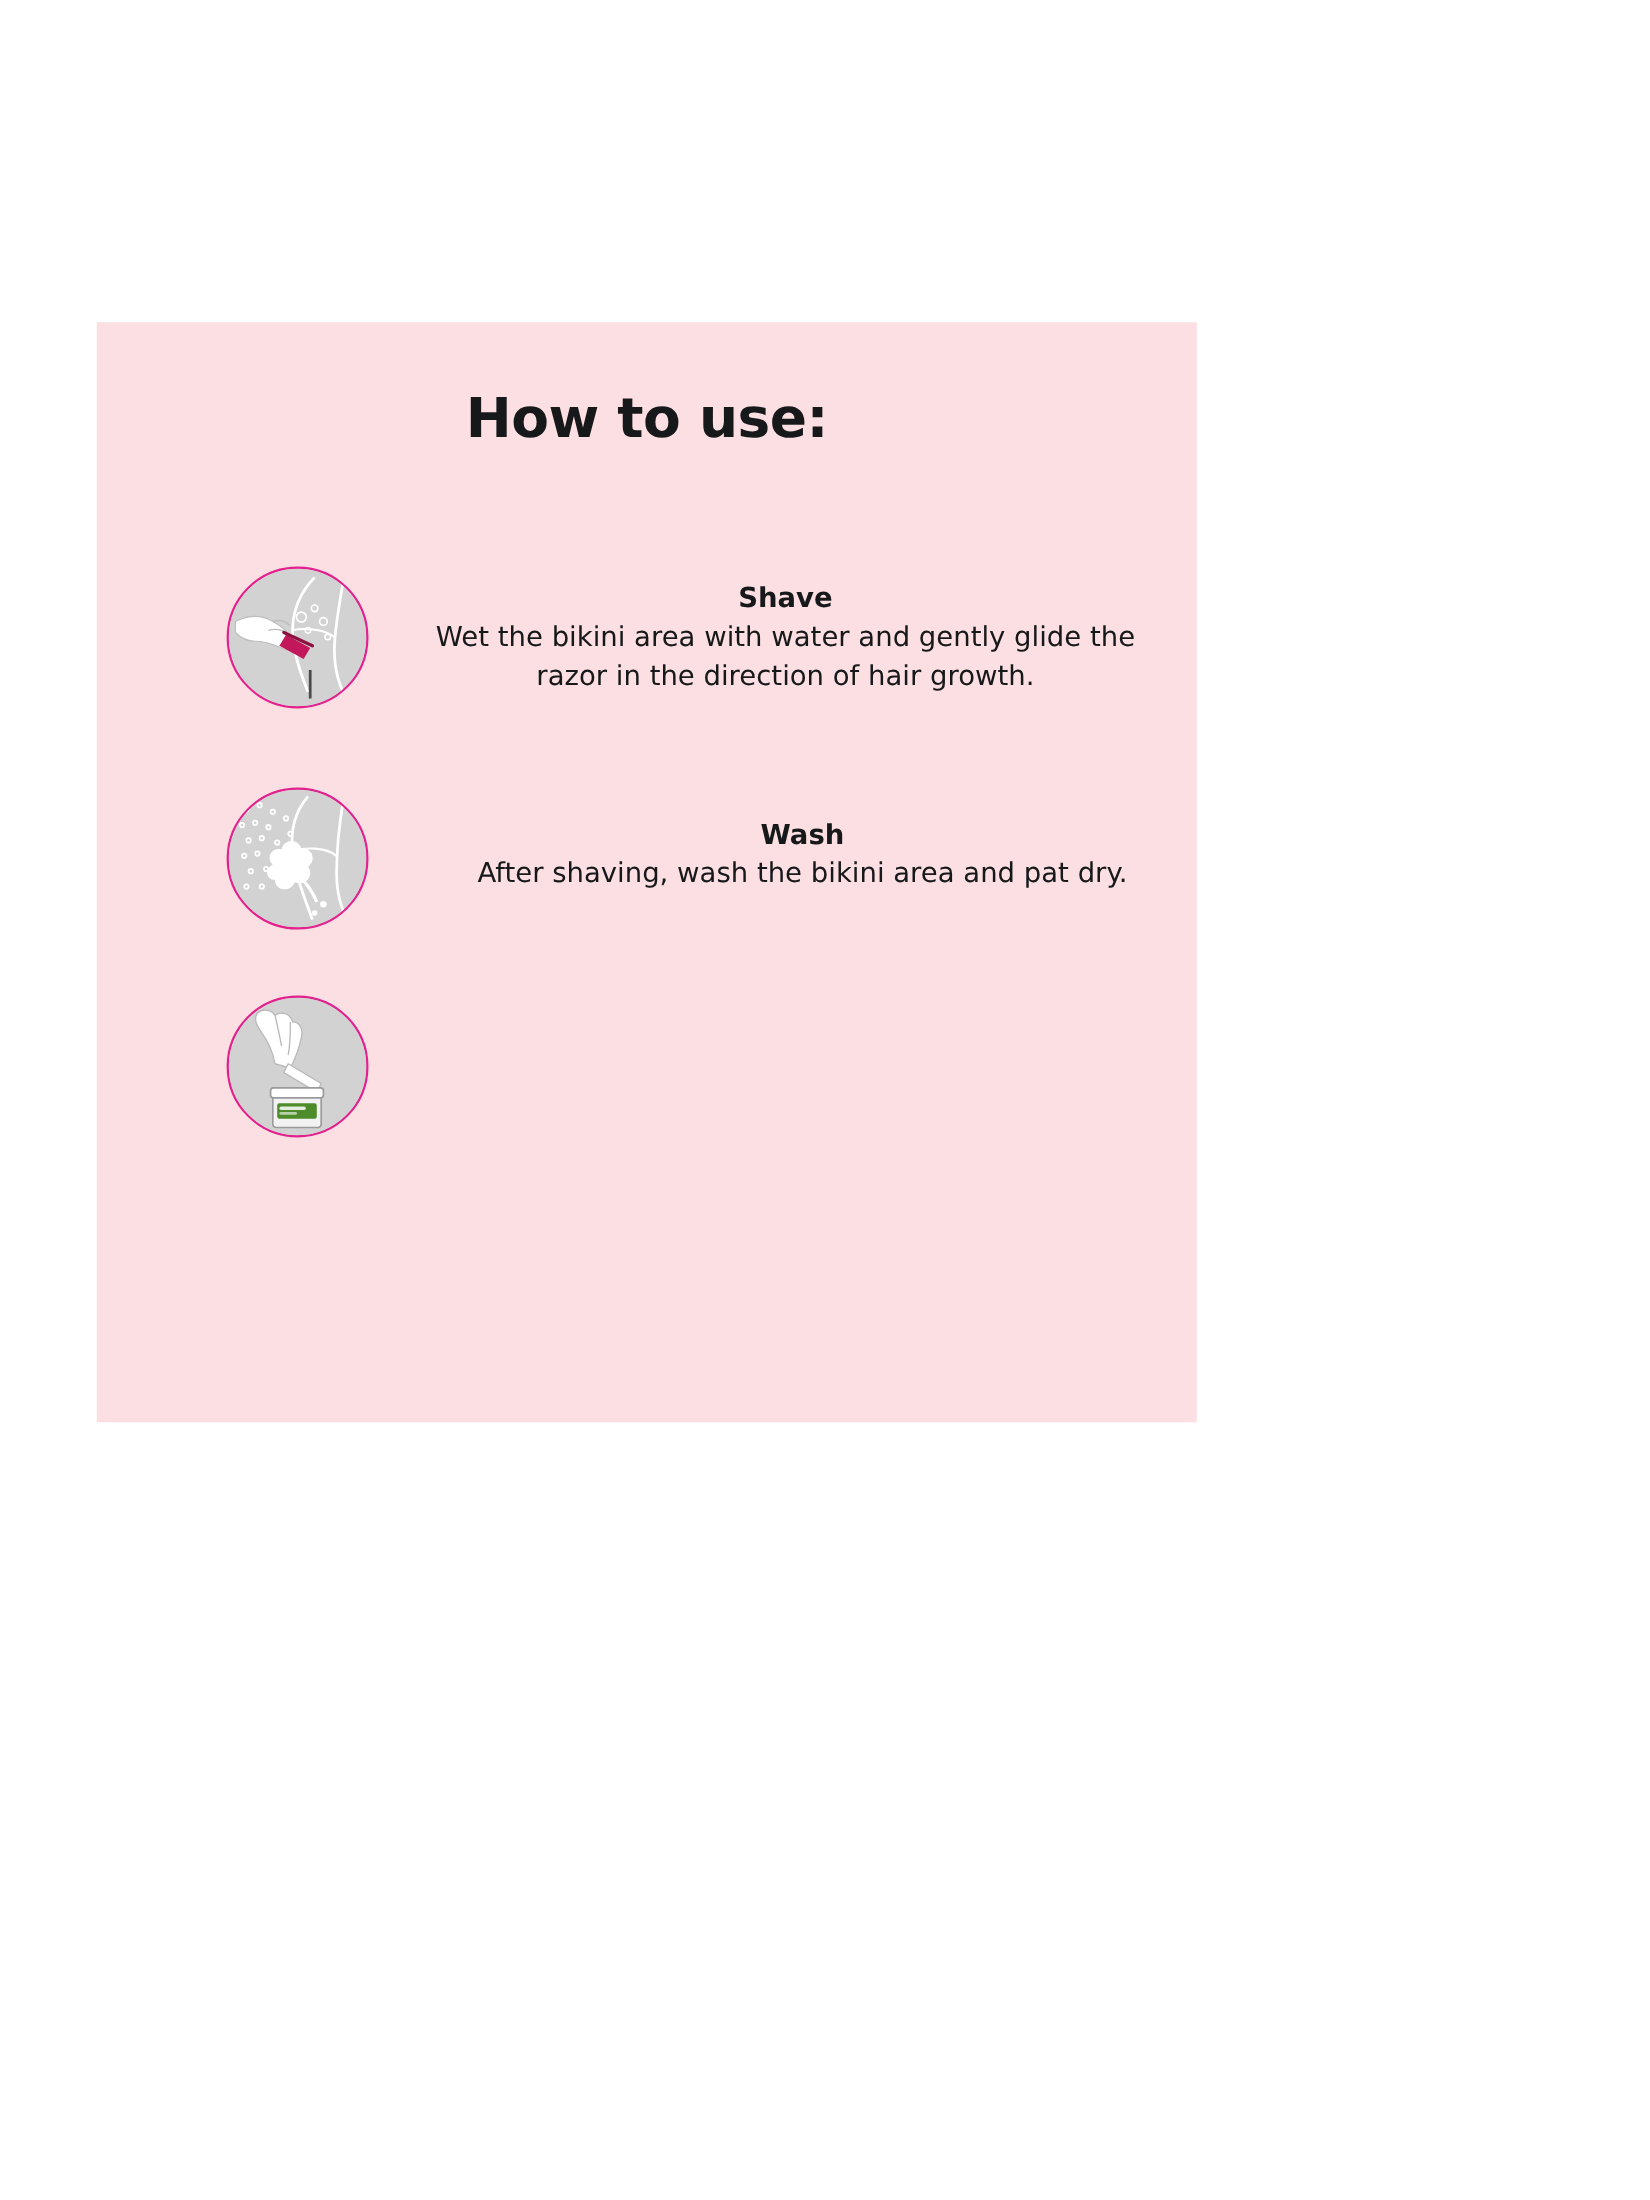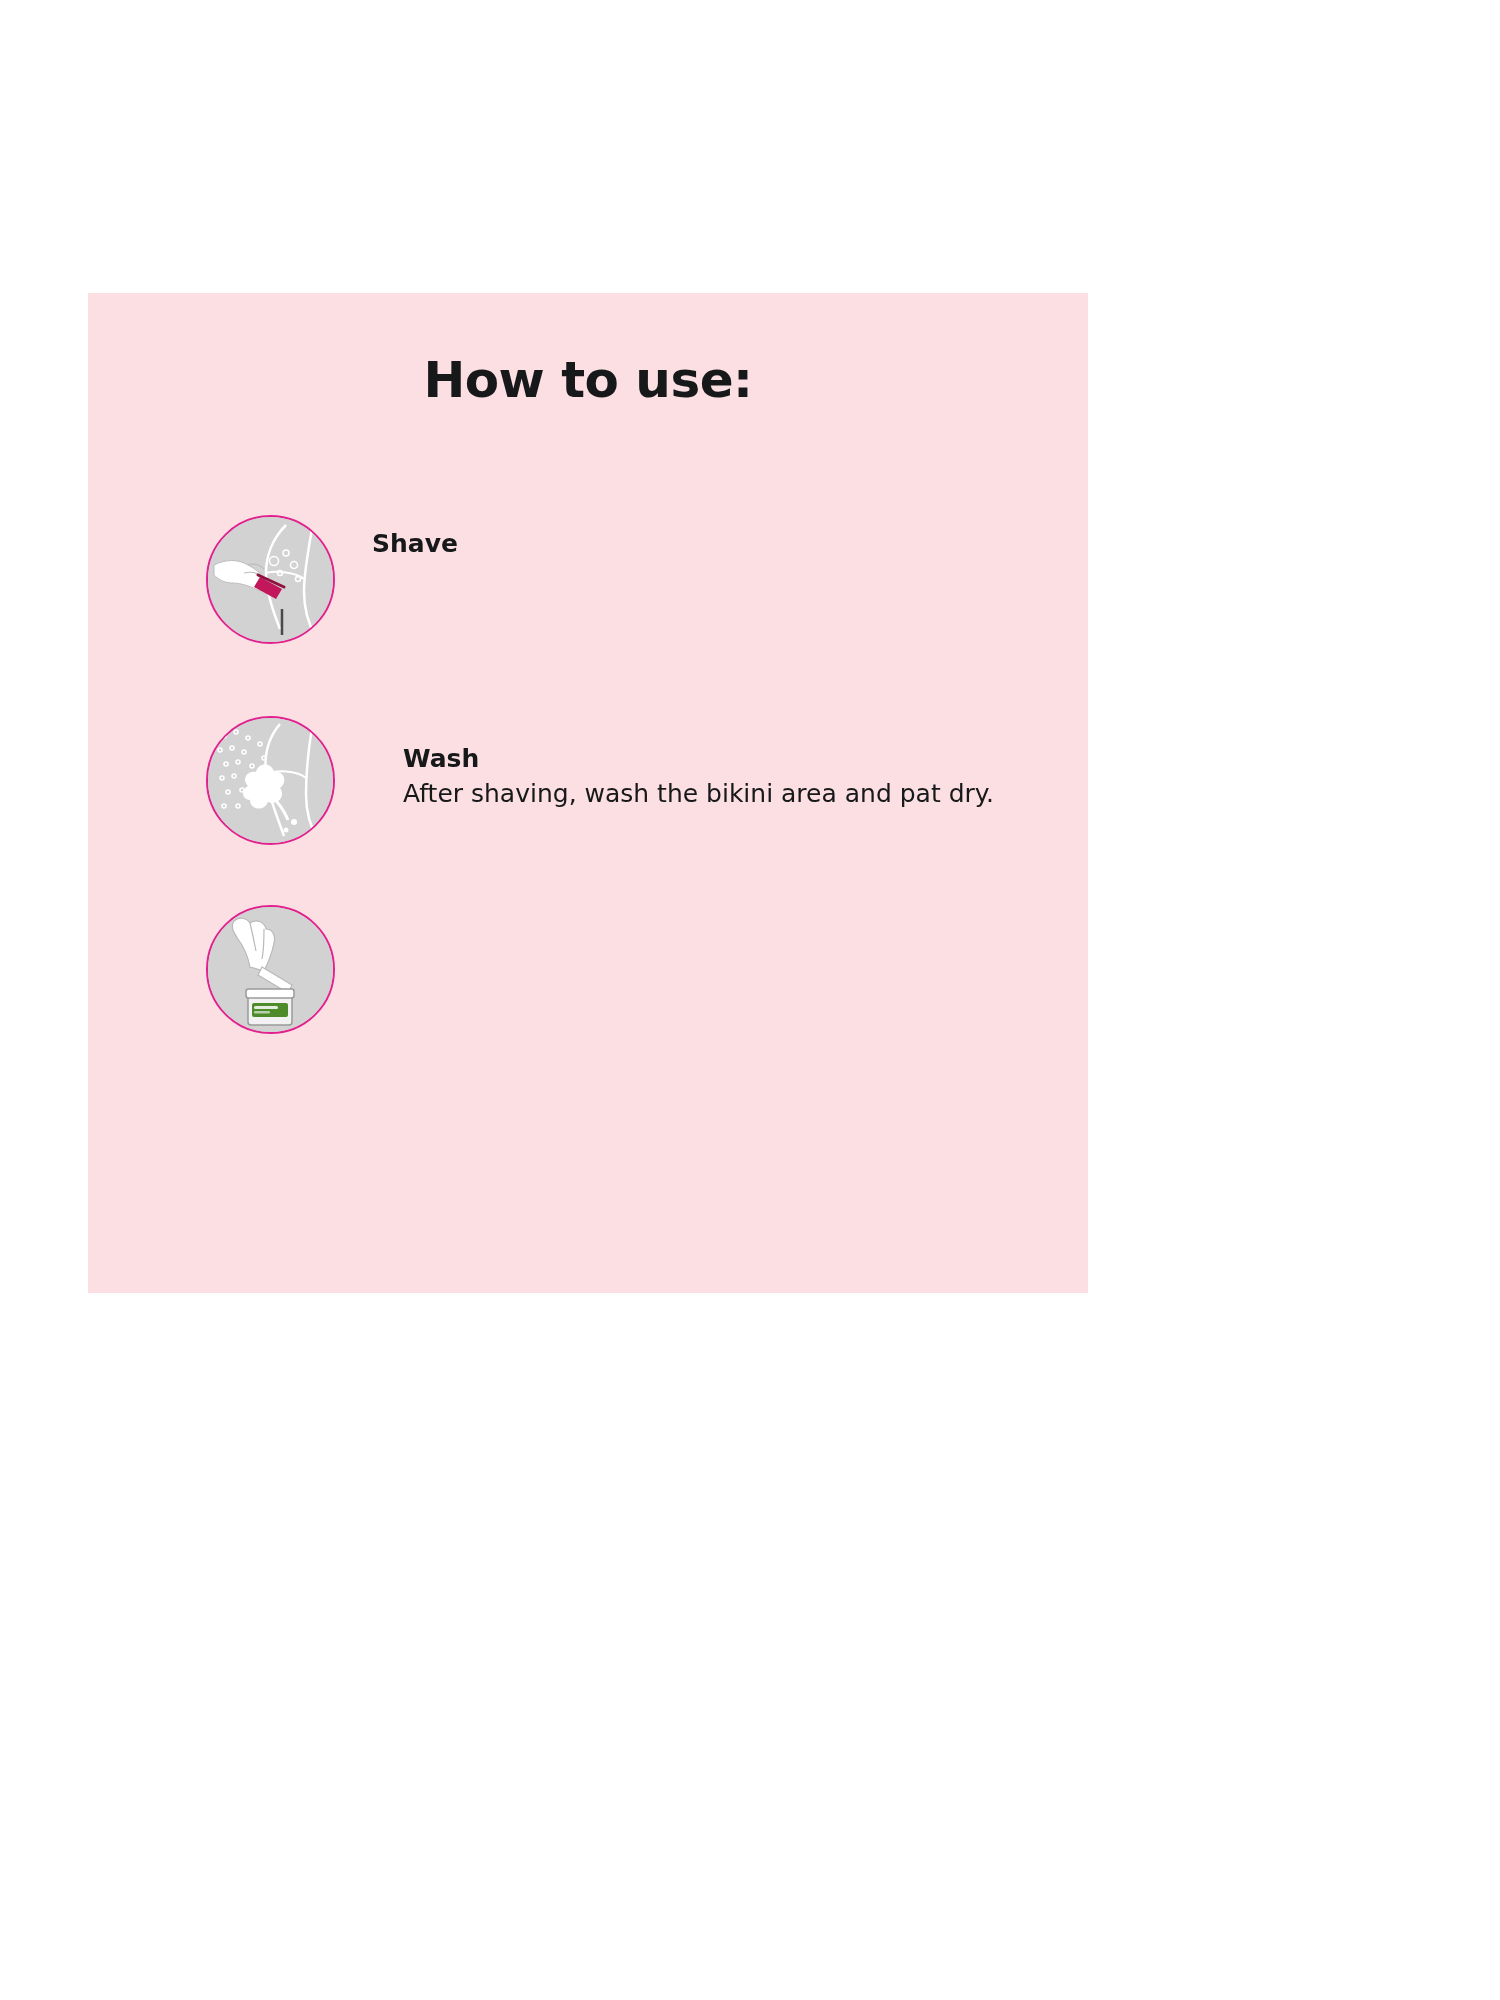--- a/index.html
+++ b/index.html
@@ -56,20 +56,21 @@
     width: 125px;
     height: 125px;
     border-radius: 50%;
     background: #d2d2d2;
     border: 2.5px solid #e2218f;
     overflow: hidden;
   }
   .step-text {
     flex: 1 1 auto;
     padding-left: 37px;
+    text-align: center;
   }
   .step-title {
     font-family: "DejaVu Sans", sans-serif;
     font-weight: bold;
     font-size: 25px;
     color: #17181a;
     line-height: 1.2;
   }
   .step-desc {
     font-family: "DejaVu Sans", sans-serif;
@@ -123,20 +124,21 @@
 
             <circle cx="66" cy="44" r="4.5" fill="none" stroke="#ffffff" stroke-width="1.5"></circle>
             <circle cx="78" cy="36" r="3" fill="none" stroke="#ffffff" stroke-width="1.5"></circle>
             <circle cx="86" cy="48" r="3.5" fill="none" stroke="#ffffff" stroke-width="1.5"></circle>
             <circle cx="72" cy="56" r="2.5" fill="none" stroke="#ffffff" stroke-width="1.5"></circle>
             <circle cx="90" cy="62" r="2.5" fill="none" stroke="#ffffff" stroke-width="1.5"></circle>
           </svg>
         </div>
         <div class="step-text">
           <div class="step-title">Shave</div>
+          <div class="step-desc">Wet the bikini area with water and gently glide the razor in the direction of hair growth.</div>
         </div>
       </div>
 
       <div class="step" id="step-wash">
         <div class="step-icon">
           <svg class="icon-svg" viewBox="0 0 125 125" xmlns="http://www.w3.org/2000/svg">
             <rect x="0" y="0" width="125" height="125" fill="#d2d2d2"></rect>
 
             <path d="M72 6 C60 20 56 38 58 56 C60 76 68 96 76 118" fill="none" stroke="#ffffff" stroke-width="2.5"></path>
             <path d="M104 10 C100 34 98 56 98 76 C98 98 104 112 110 122" fill="none" stroke="#ffffff" stroke-width="2.5"></path>

